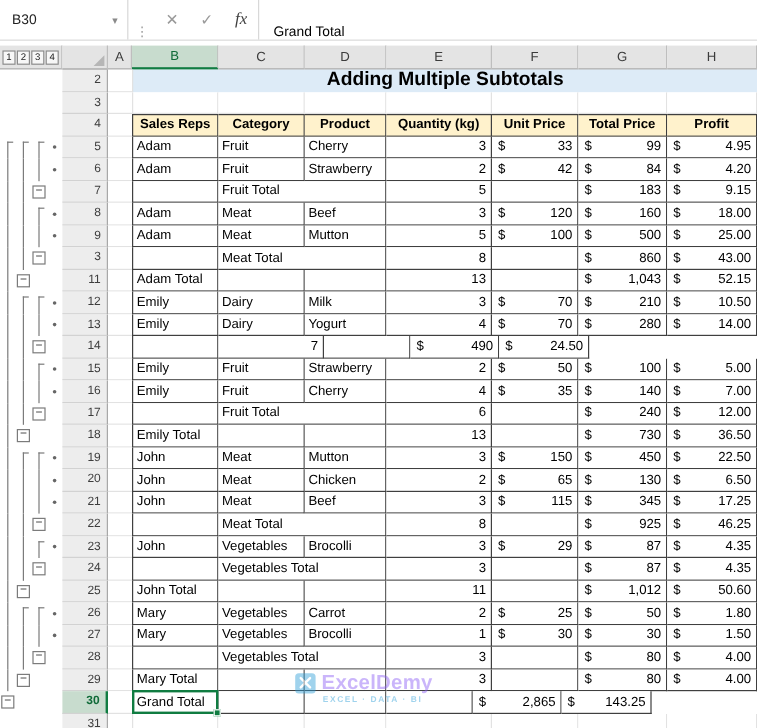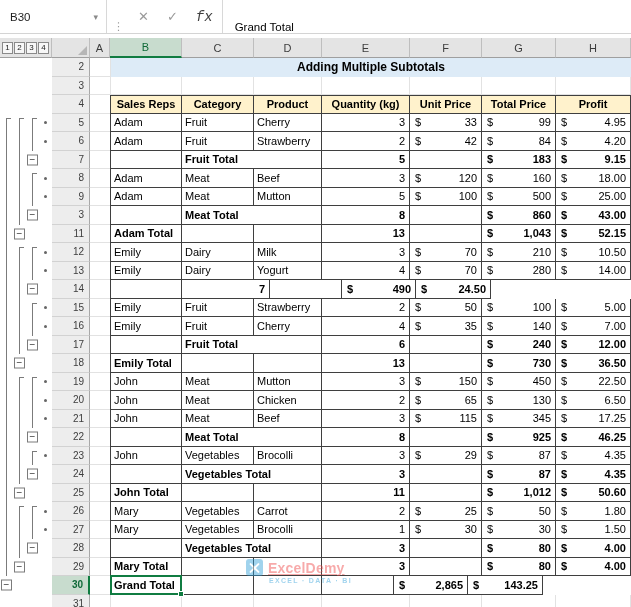--- a/index.html
+++ b/index.html
@@ -17,21 +17,21 @@
   
   .fbar { height: 34px; display: flex; align-items: flex-end; background: #fff;
           border-bottom: 1px solid #d4d4d4; }
   .namebox { width: 106px; height: 100%; display: flex; align-items: center; }
   .nbtext { padding-left: 10px; font-size: 11.5px; color: #222; flex: 1; }
   .caret { color: #8a8a8a; font-size: 9px; padding-right: 8px; }
   .fsep { width: 1px; height: 100%; background: #d8d8d8; }
   .fdots { color: #9a9a9a; font-size: 11px; padding: 0 6px; letter-spacing: -1px; }
   .fbtn { background: none; border: none; color: #9a9a9a; font-size: 13px;
           padding: 0 9px; height: 100%; cursor: pointer; font-family: "Liberation Sans", sans-serif; }
-  .fbtn.fx { font-style: italic; font-family: Liberation Mono, monospace;
+  .fbtn.fx { font-style: italic; font-family: Liberation Serif, serif;
              color: #3f3f3f; font-size: 14px; }
   .ftext { flex: 1; font-size: 11.5px; color: #000; padding-left: 12px; }
   .spacer { height: 4px; background: #fff; }
 
   
   .hdr-row { height: 20px; display: flex; }
   .olbtns { width: 52px; background: var(--hdr); border-bottom: 1px solid #9f9f9f;
             border-right: 1px solid #bebebe; display: flex; align-items: center;
             gap: 1px; padding-left: 2px; flex-shrink: 0; }
   .olb { width: 11px; height: 12px; border: 1px solid #8a8a8a; background: #f7f7f7;
@@ -77,45 +77,45 @@
   .lgA { border-bottom: 1px solid var(--glt); }
   .lg  { border-right: 1px solid var(--glt); border-bottom: 1px solid var(--glt); }
   .llft{ border-left: 1px solid var(--glt); }
   .tb  { border-right: 1px solid var(--bdk); border-bottom: 1px solid var(--bdk); }
   .lft { border-left: 1px solid var(--bdk); }
   .topb{ border-top: 1px solid var(--bdk); }
   .th  { background: #FFF2CC; font-weight: bold; justify-content: center; padding: 0 1px; }
   .txt { padding: 0 3px; white-space: nowrap; }
   .num { justify-content: flex-end; padding: 0 4px; }
   .acct{ justify-content: space-between; padding: 0 4px 0 5px; }
-  .b   { font-weight: bold; }
+  .b   { font-weight: normal; }
   .titlecell { width: 521px; background: #DDEBF7; border-left: 1px solid var(--glt);
-               font-weight: bold; font-size: 12px; justify-content: center; }
+               font-weight: bold; font-size: 16px; justify-content: center; }
 
   
   .selcell { position: relative; overflow: visible; z-index: 3; }
   .selcell::after { content: ''; position: absolute; left: -1px; top: -1px;
                     right: -1px; bottom: -1px; border: 2px solid var(--green);
                     pointer-events: none; }
   .fh { position: absolute; right: -3px; bottom: -3px; width: 6px; height: 6px;
         background: var(--green); border: 1px solid #fff; z-index: 4; }
 
   
   .sheet { position: relative; }
   .wmark { position: absolute; left: 246px; top: 521px; opacity: 0.45;
            z-index: 5; pointer-events: none; }
   .wrow { display: flex; align-items: center; }
   .wicon { width: 17px; height: 17px; border-radius: 3px; background: #2E9FD8;
            position: relative; display: inline-block; flex-shrink: 0; }
   .wicon::before, .wicon::after { content: ''; position: absolute; left: 2px;
            right: 2px; top: 7.5px; height: 2px; background: #fff; border-radius: 1px; }
   .wicon::before { transform: rotate(45deg); }
   .wicon::after  { transform: rotate(-45deg); }
-  .wname { font-size: 14px; font-weight: bold; color: #ef4444; margin-left: 5px;
-           letter-spacing: 0.2px; text-decoration: underline; }
+  .wname { font-size: 17px; font-weight: bold; color: #8b5cf6; margin-left: 5px;
+           letter-spacing: 0.2px; }
   .wtag { font-size: 7px; letter-spacing: 1.3px; color: #2E9FD8; margin-left: 23px;
           margin-top: 1px; font-weight: bold; }
 </style>
 </head>
 <body>
 
 <div class="app">
 
   <div class="fbar">
     <div class="namebox">

